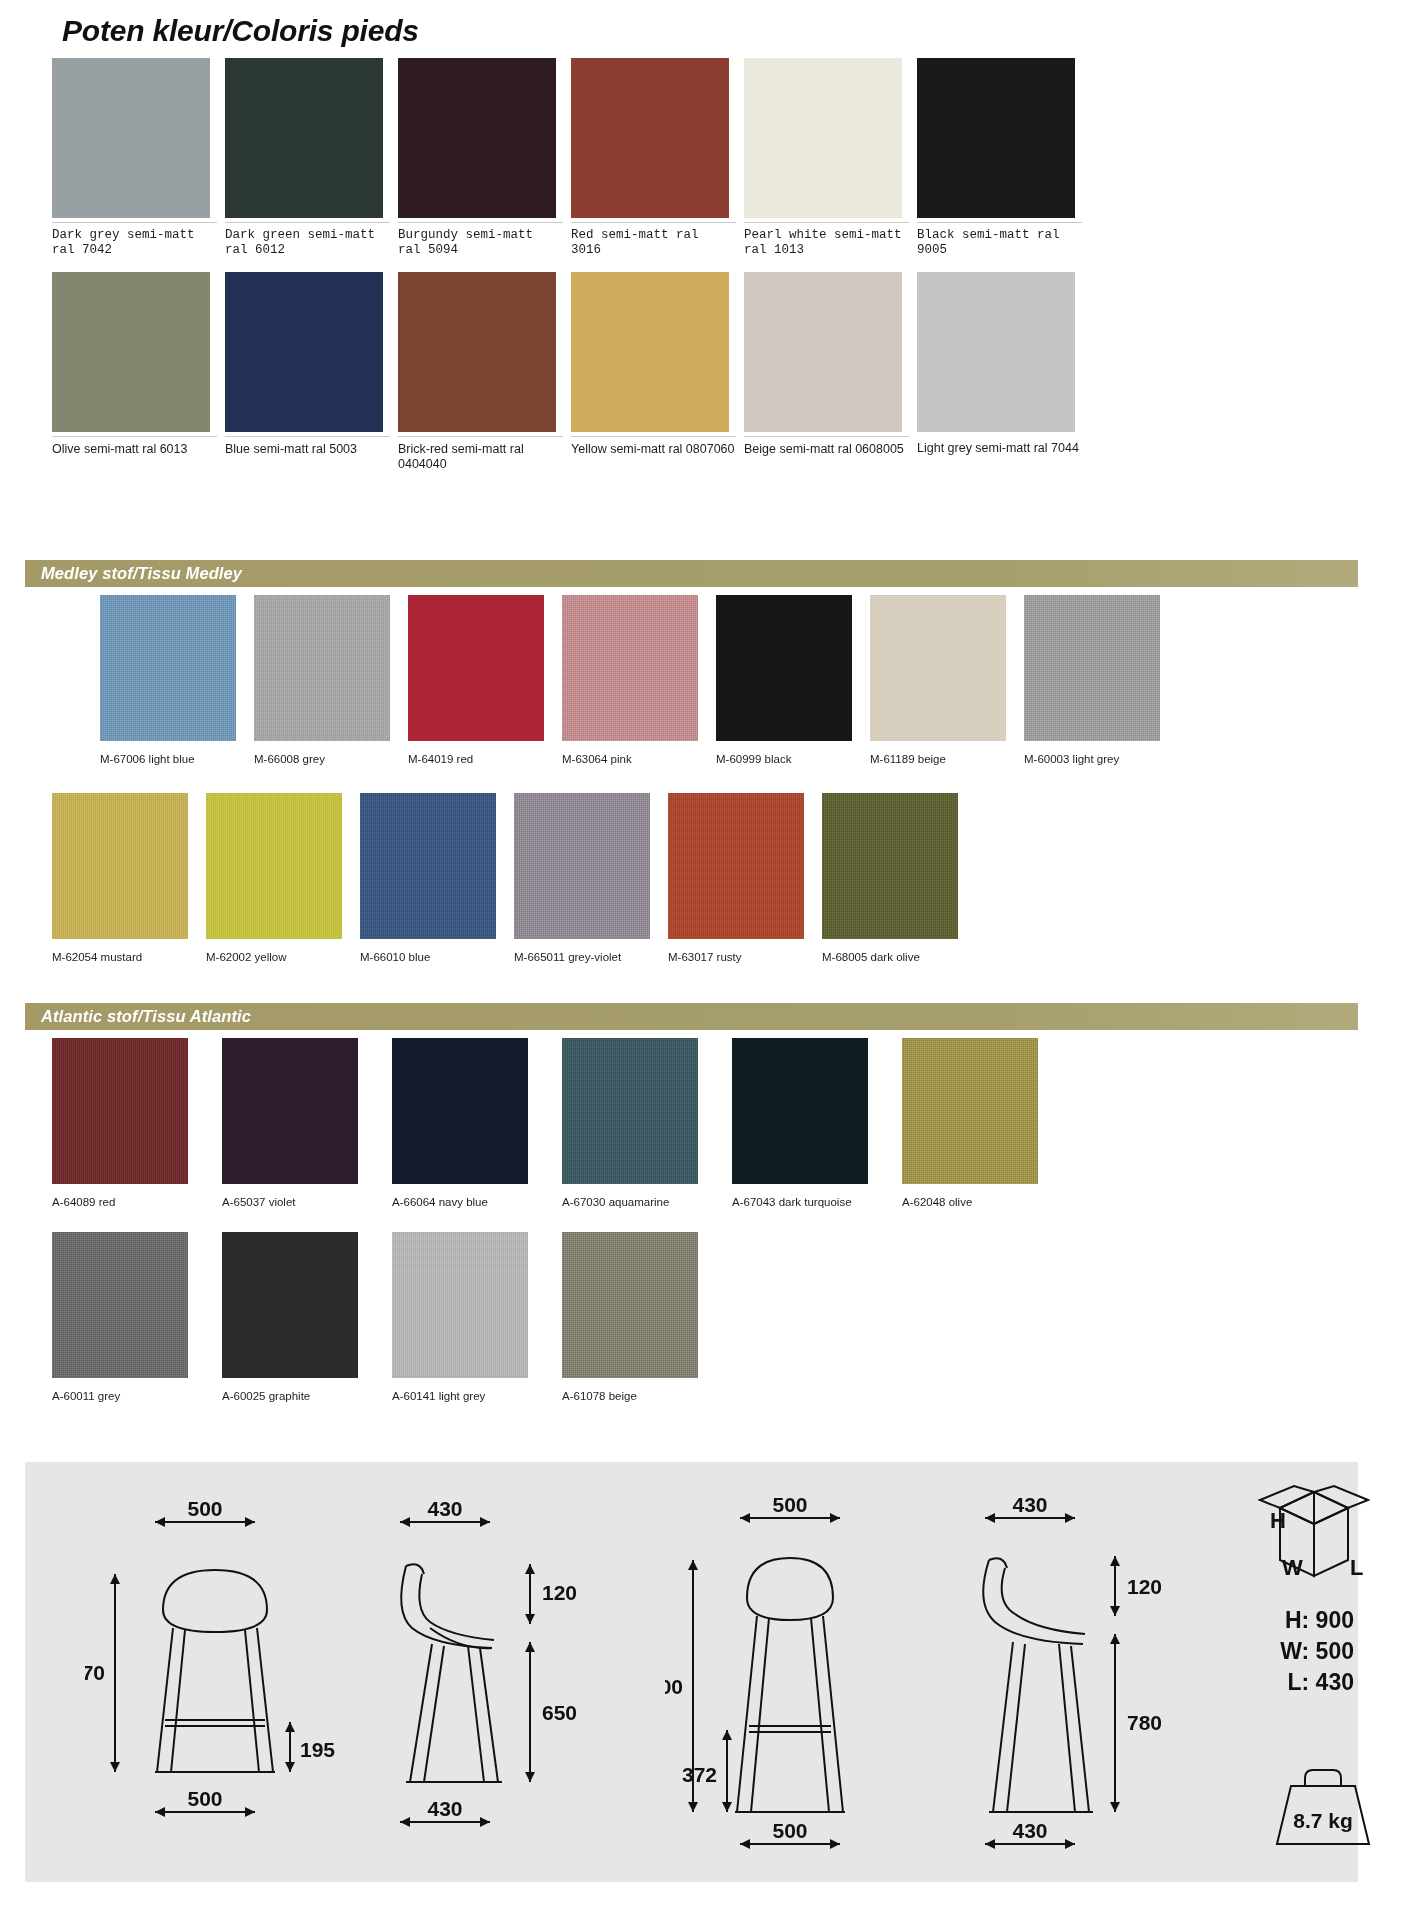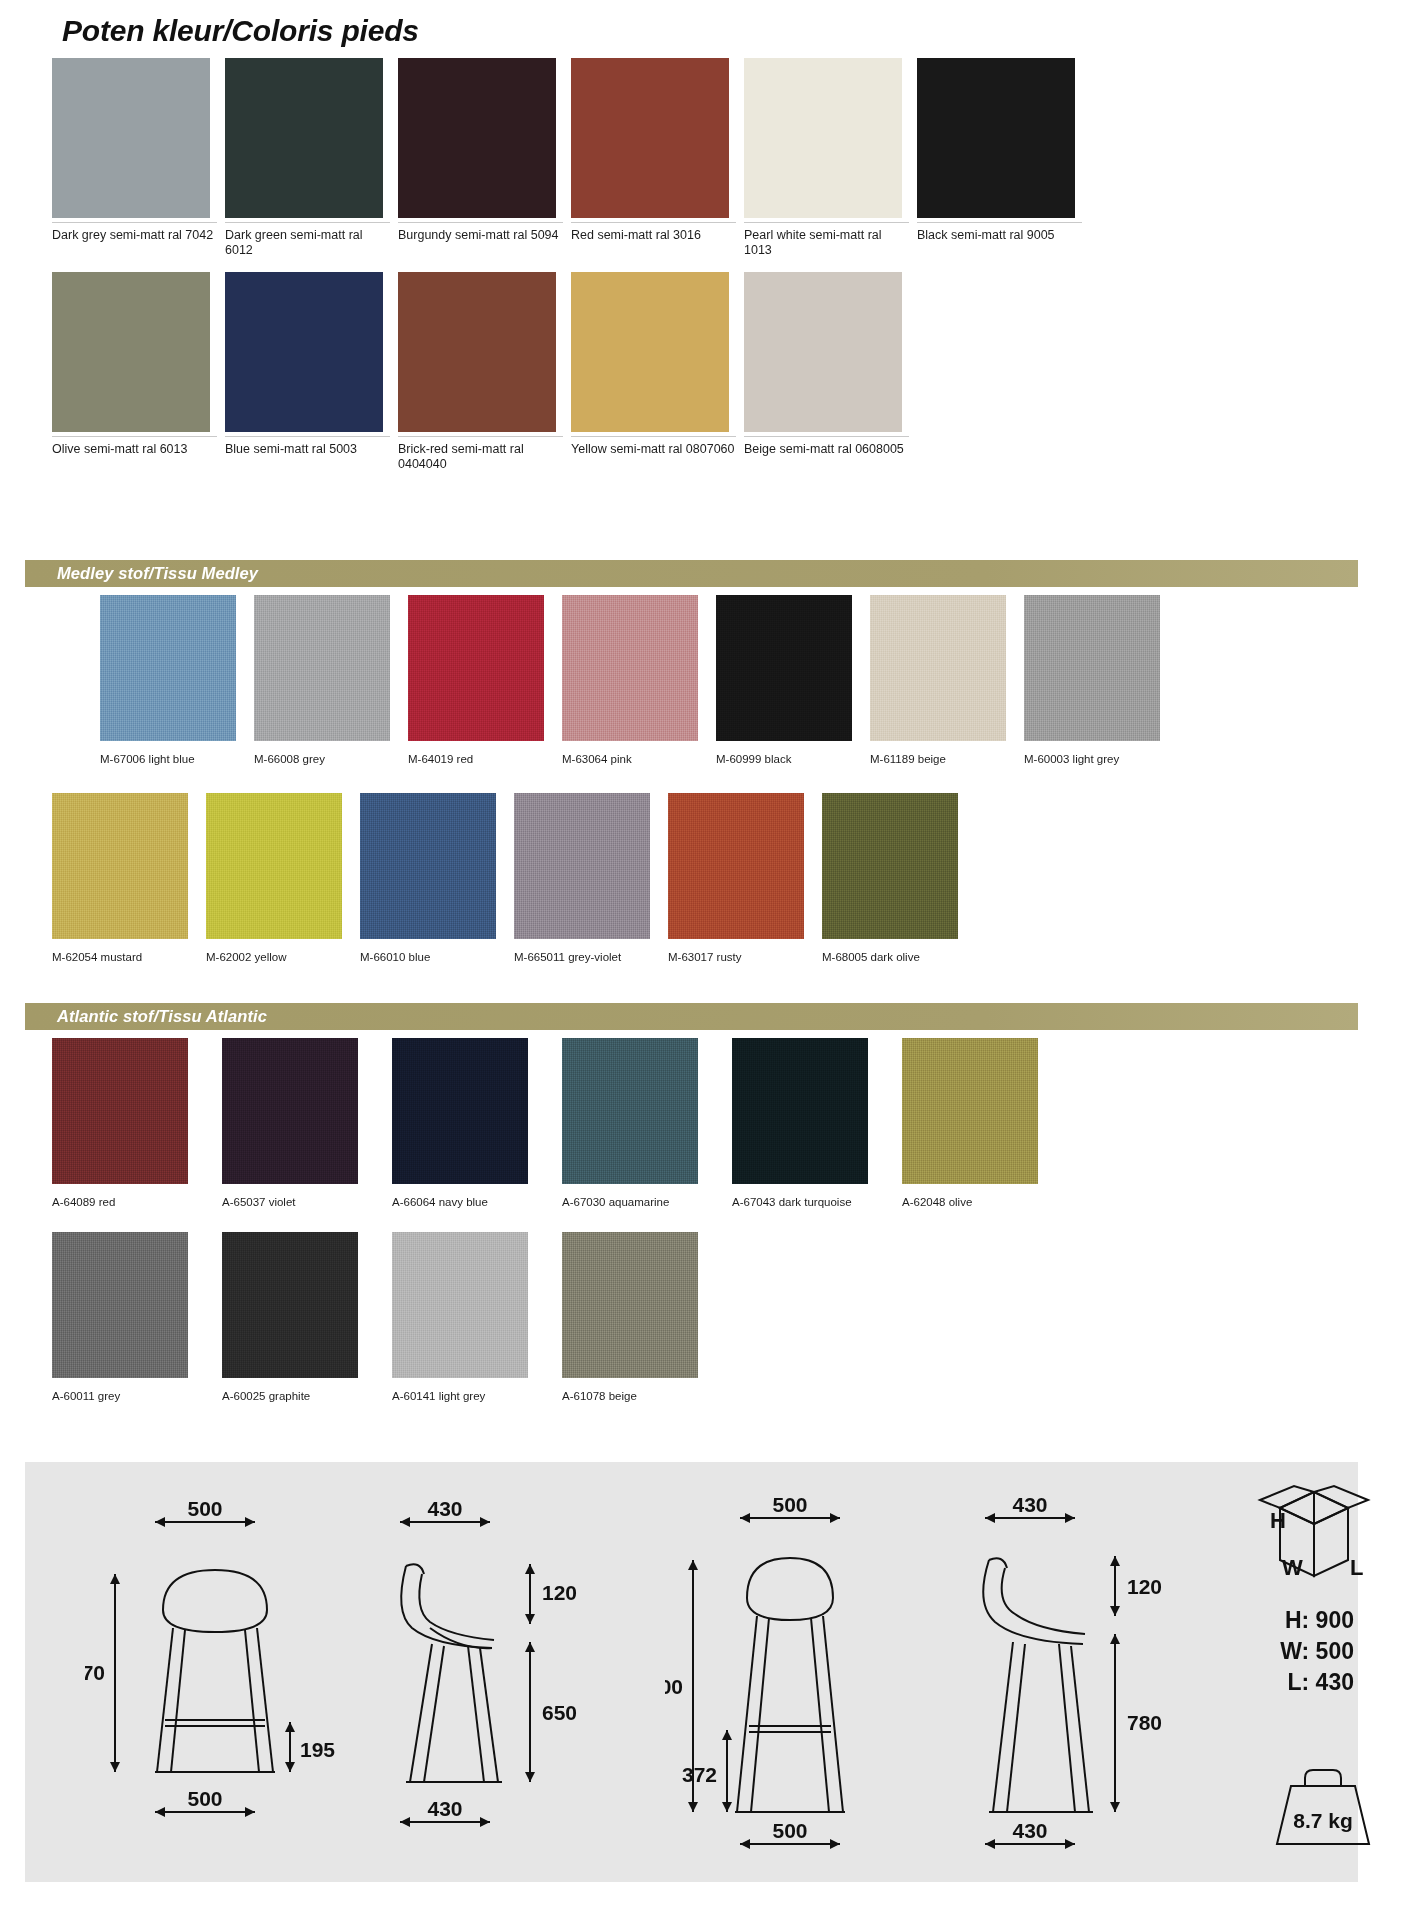--- a/index.html
+++ b/index.html
@@ -27,36 +27,36 @@
   .swlabel{
     font-size:12.5px;line-height:15px;font-weight:500;
     color:#1d1d1d;padding-top:5px;
     border-top:1px solid #c9c9c9;
     margin-top:4px;
   }
   .swlabel.no-rule{border-top:none;}
 
   
   #poten-row1,#poten-row2{left:52px;gap:15px;}
-  #poten-row1{top:58px;}
+  #poten-row1{top:58px;font-family:Liberation Mono, monospace;}
   #poten-row2{top:272px;}
   #poten-row1 .swcell,#poten-row2 .swcell{width:158px;}
   #poten-row1 .sw,#poten-row2 .sw{height:160px;}
   #poten-row1 .swlabel,#poten-row2 .swlabel{width:165px;}
 
   
   .band{
     position:absolute;left:25px;
     height:27px;width:1333px;
     background:linear-gradient(to right,#a39a68 0%,#a79e6d 72%,#b2aa7c 100%);
     display:flex;align-items:center;
   }
   .band .bandtxt{
     color:#ffffff;font-style:italic;font-weight:bold;font-size:16.5px;
-    padding-left:32px;letter-spacing:0.1px;
+    padding-left:16px;letter-spacing:0.1px;
   }
 
   
   #medley-row1,#medley-row2{left:52px;gap:18px;}
   #medley-row1{top:595px;padding-left:48px;}
   #medley-row2{top:793px;}
   #medley-row1 .swcell,#medley-row2 .swcell{width:136px;}
   #medley-row1 .sw,#medley-row2 .sw{height:146px;}
   #medley-row1 .swlabel,#medley-row2 .swlabel,
   #atlantic-row1 .swlabel,#atlantic-row2 .swlabel{
@@ -140,20 +140,24 @@
       <div class="sw" style="background:#7c4433"></div>
       <div class="swlabel">Brick-red semi-matt ral 0404040</div>
     </div>
     <div class="swcell">
       <div class="sw" style="background:#cfab5d"></div>
       <div class="swlabel">Yellow semi-matt ral 0807060</div>
     </div>
     <div class="swcell">
       <div class="sw" style="background:#cfc8c0"></div>
       <div class="swlabel">Beige semi-matt ral 0608005</div>
+    </div>
+    <div class="swcell">
+      <div class="sw" style="background:#c4c4c2"></div>
+      <div class="swlabel no-rule">Light grey semi-matt ral 7044</div>
     </div>
   </div>
 
   <div class="band" style="top:560px">
     <span class="bandtxt">Medley stof/Tissu Medley</span>
   </div>
 
   <div class="swgrid" id="medley-row1">
     <div class="swcell">
       <div class="sw tex" style="background-color:#6e94b5"></div>

